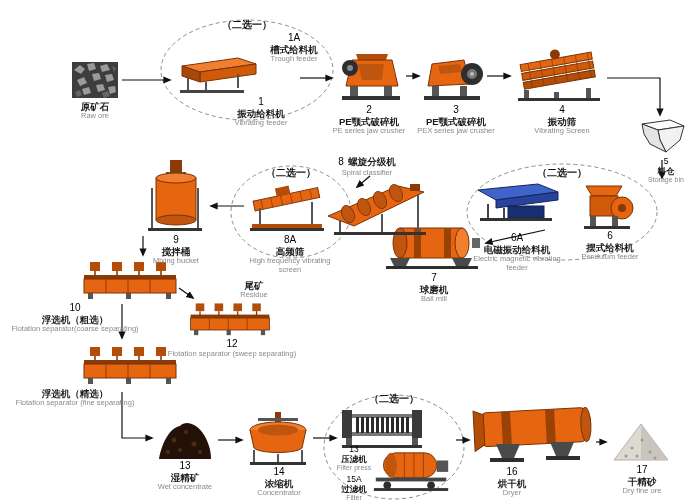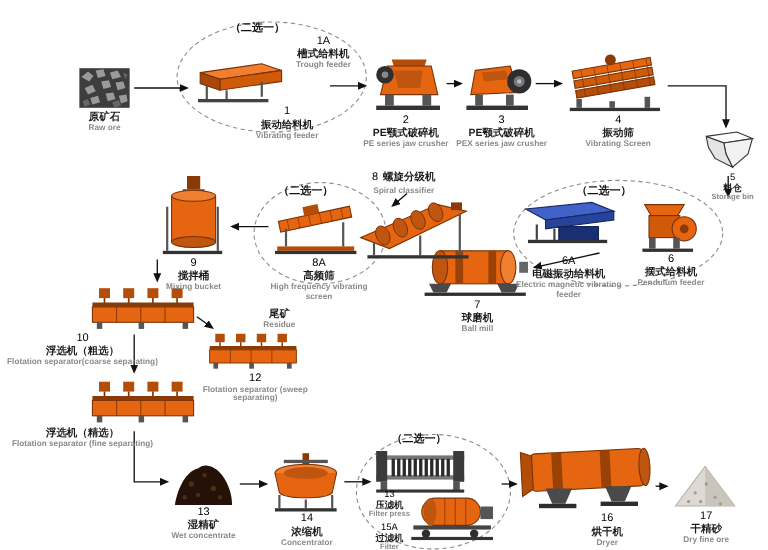--- a/index.html
+++ b/index.html
@@ -4,26 +4,26 @@
 <style>
   * { margin:0; padding:0; box-sizing:border-box; }
   body { background:#fff; font-family:"Liberation Sans", sans-serif; }
   .stage { position:relative; width:698px; height:500px; background:#ffffff; overflow:hidden; }
   .icon { position:absolute; }
   .icon svg { display:block; width:100%; height:100%; }
   #arrow-layer { position:absolute; left:0; top:0; pointer-events:none; }
   .lbl { position:absolute; text-align:center; line-height:1.2; }
   .num { display:block; font-size:10px; font-weight:normal; color:#000; }
   .cn  { display:block; font-size:9.5px; font-weight:bold; color:#1c1c1c; }
-  .en  { display:block; font-size:7.5px; color:#8a8a8a; line-height:1.1;font-weight:bold; }
+  .en  { display:block; font-size:7.5px; color:#8a8a8a; line-height:1.1; }
   .inl { display:inline; }
   .compact .num { font-size:8.5px; }
   .compact .cn { font-size:8.5px; }
   .compact .en { font-size:7px; }
-  .choose { position:absolute; text-align:left; font-size:10px; font-weight:bold; color:#111; }
+  .choose { position:absolute; text-align:center; font-size:10px; font-weight:bold; color:#111; }
 </style>
 </head>
 <body>
 
 <div class="stage">
 
   <svg id="arrow-layer" width="698" height="500" viewBox="0 0 698 500">
     <defs>
       <marker id="ah" markerWidth="8" markerHeight="8" refX="5.5" refY="3" orient="auto">
         <polygon points="0,0 7,3 0,6" fill="#111"></polygon>
@@ -542,21 +542,21 @@
     <span class="cn">压滤机</span>
     <span class="en">Filter press</span>
   </div>
 
   <div class="lbl compact" style="left:322px;top:474px;width:64px">
     <span class="num">15A</span>
     <span class="cn">过滤机</span>
     <span class="en">Filter</span>
   </div>
 
-  <div class="lbl" style="left:512px;top:466px;width:80px">
+  <div class="lbl" style="left:472px;top:466px;width:80px">
     <span class="num">16</span>
     <span class="cn">烘干机</span>
     <span class="en">Dryer</span>
   </div>
 
   <div class="lbl" style="left:604px;top:464px;width:76px">
     <span class="num">17</span>
     <span class="cn">干精砂</span>
     <span class="en">Dry fine ore</span>
   </div>

